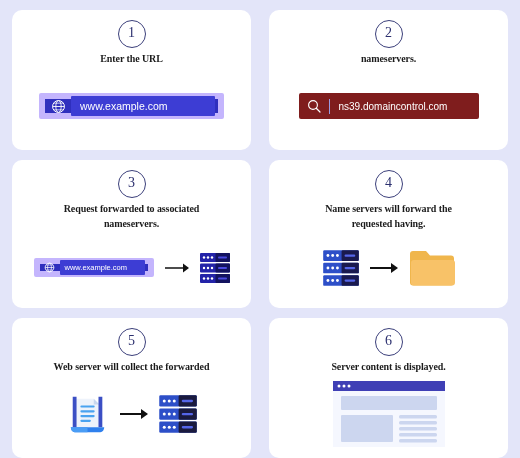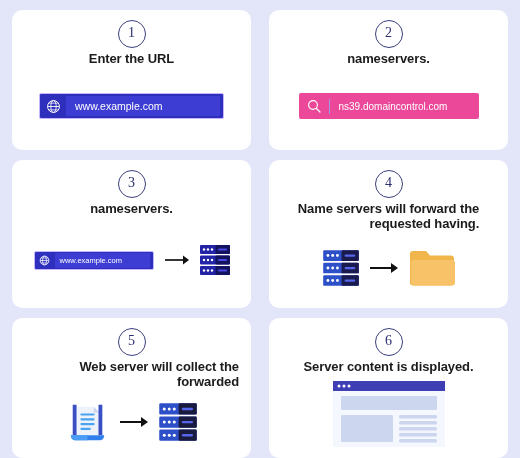--- a/index.html
+++ b/index.html
@@ -41,43 +41,44 @@
     color: #2b2f6e;
     font-size: 14px;
     line-height: 24px;
     text-align: center;
     font-family: "Liberation Serif", serif;
     flex: none;
     margin-bottom: 3px;
   }
   .card-text {
     color: #1b1b1b;
-    font-size: 13px;
+    font-size: 10px;
     font-weight: bold;
     line-height: 15px;
-    text-align: right;
+    text-align: center;
     margin: 0 0 4px 0;
     letter-spacing: -0.1px;
+    font-family: Liberation Serif, serif;
   }
   .card-text .ln { display: block; }
 
   
   .visual {
     flex: 1;
     display: flex;
     align-items: center;
     justify-content: center;
     gap: 10px;
     width: 100%;
   }
 
   
   .urlbar {
     background: #2f2fbe;
-    border: 1px solid #c4b5fd;
+    border: 6px solid #c4b5fd;
     border-radius: 2px;
     display: flex;
     align-items: center;
     height: 26px;
     width: 185px;
     box-sizing: border-box;
   }
   .urlbar.small { height: 19px; width: 120px; }
   .urlbar .globe {
     width: 26px;
@@ -102,21 +103,21 @@
     white-space: nowrap;
   }
   .urlbar.small .url-field {
     height: 15px;
     font-size: 7.5px;
     padding-left: 5px;
   }
 
   
   .searchbar {
-    background: #ec4899;
+    background: #7f1d1d;
     border-radius: 2px;
     display: flex;
     align-items: center;
     height: 26px;
     width: 180px;
     box-sizing: border-box;
   }
   .searchbar .mag {
     width: 30px;
     display: flex;
@@ -184,20 +185,21 @@
         </span>
         <span class="divider"></span>
         <span class="ns-text">ns39.domaincontrol.com</span>
       </div>
     </div>
   </div>
 
   <div class="card">
     <div class="step-badge">3</div>
     <p class="card-text">
+      <span class="ln">Request forwarded to associated</span>
       <span class="ln">nameservers.</span>
     </p>
     <div class="visual">
       <div class="urlbar small">
         <span class="globe">
           <svg class="icon-svg" width="11" height="11" viewBox="0 0 24 24">
             <circle cx="12" cy="12" r="9.5" fill="none" stroke="#ffffff" stroke-width="1.8"></circle>
             <ellipse cx="12" cy="12" rx="4.3" ry="9.5" fill="none" stroke="#ffffff" stroke-width="1.6"></ellipse>
             <line x1="2.6" y1="12" x2="21.4" y2="12" stroke="#ffffff" stroke-width="1.6"></line>
             <line x1="4.3" y1="6.6" x2="19.7" y2="6.6" stroke="#ffffff" stroke-width="1.3"></line>

